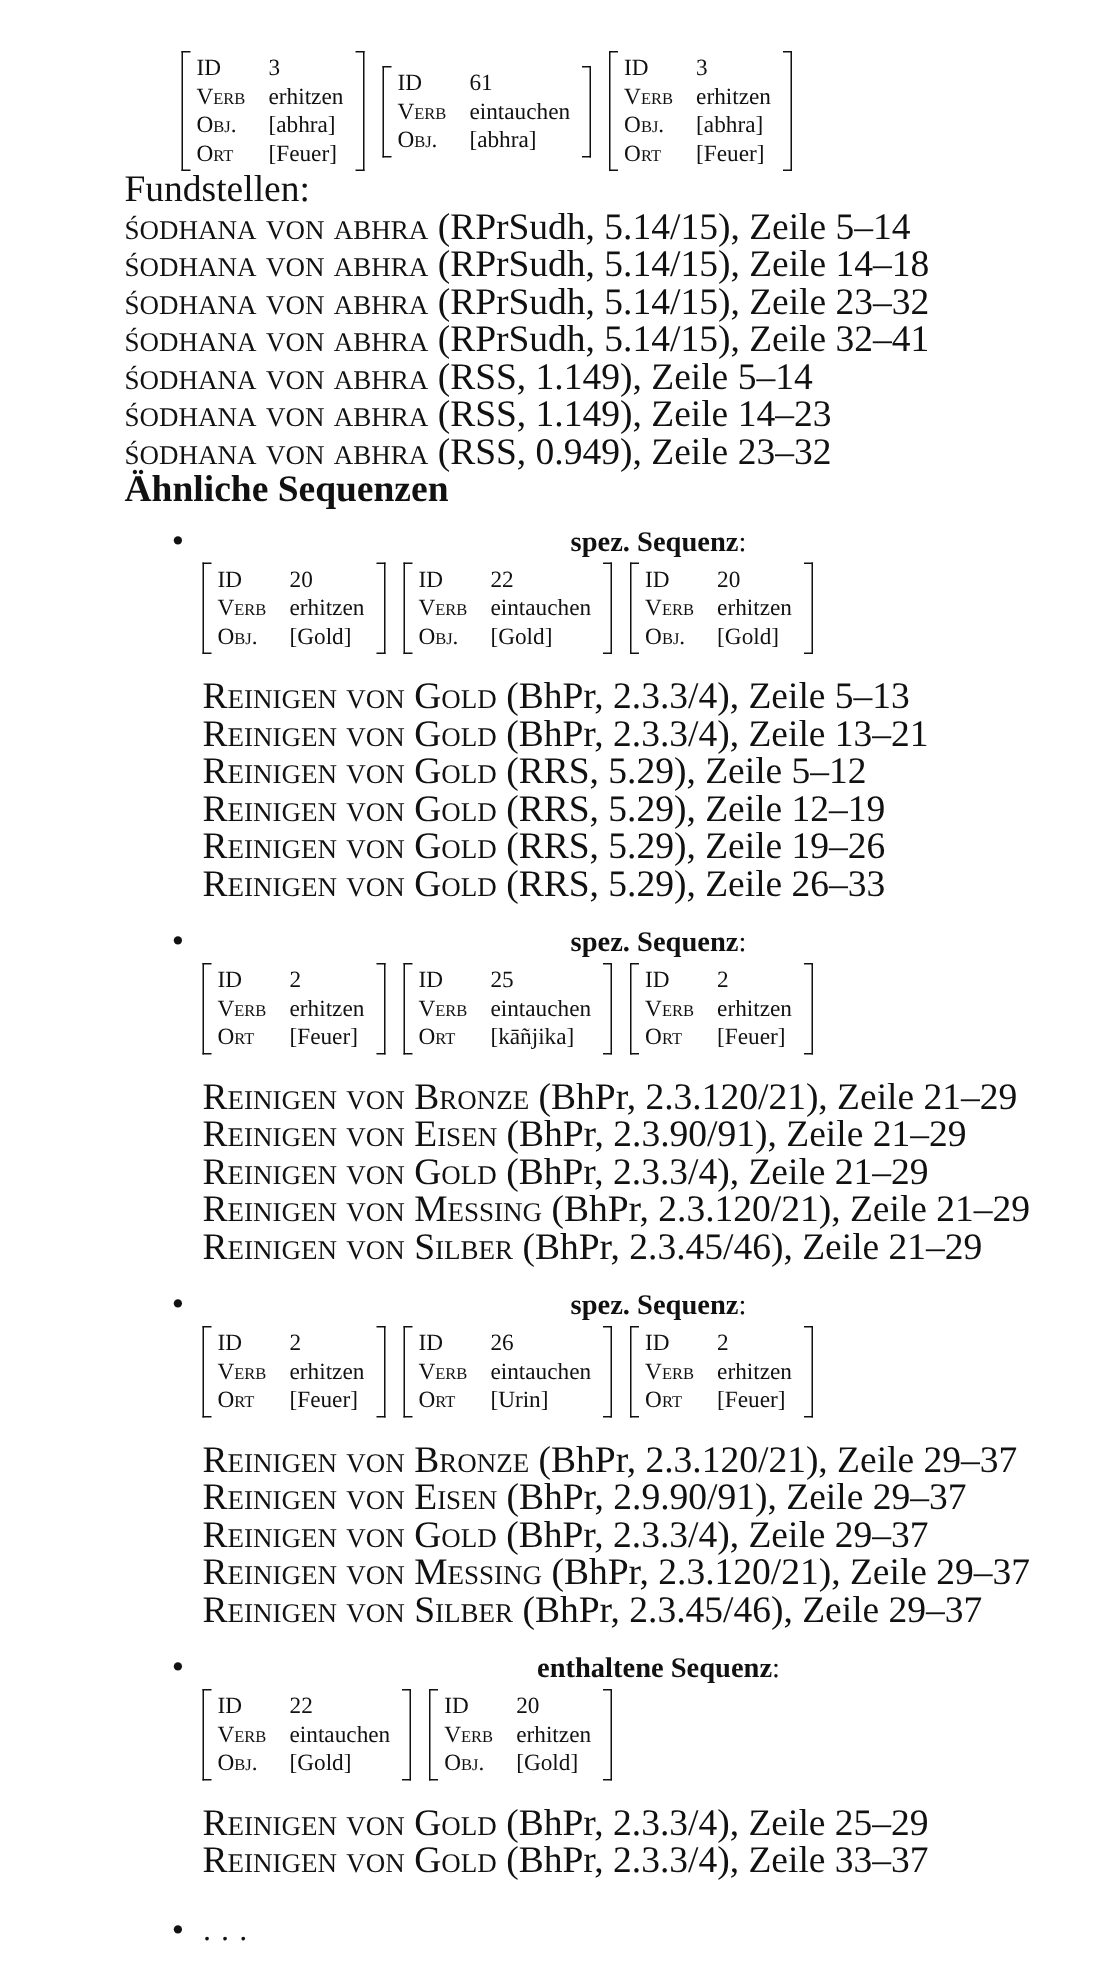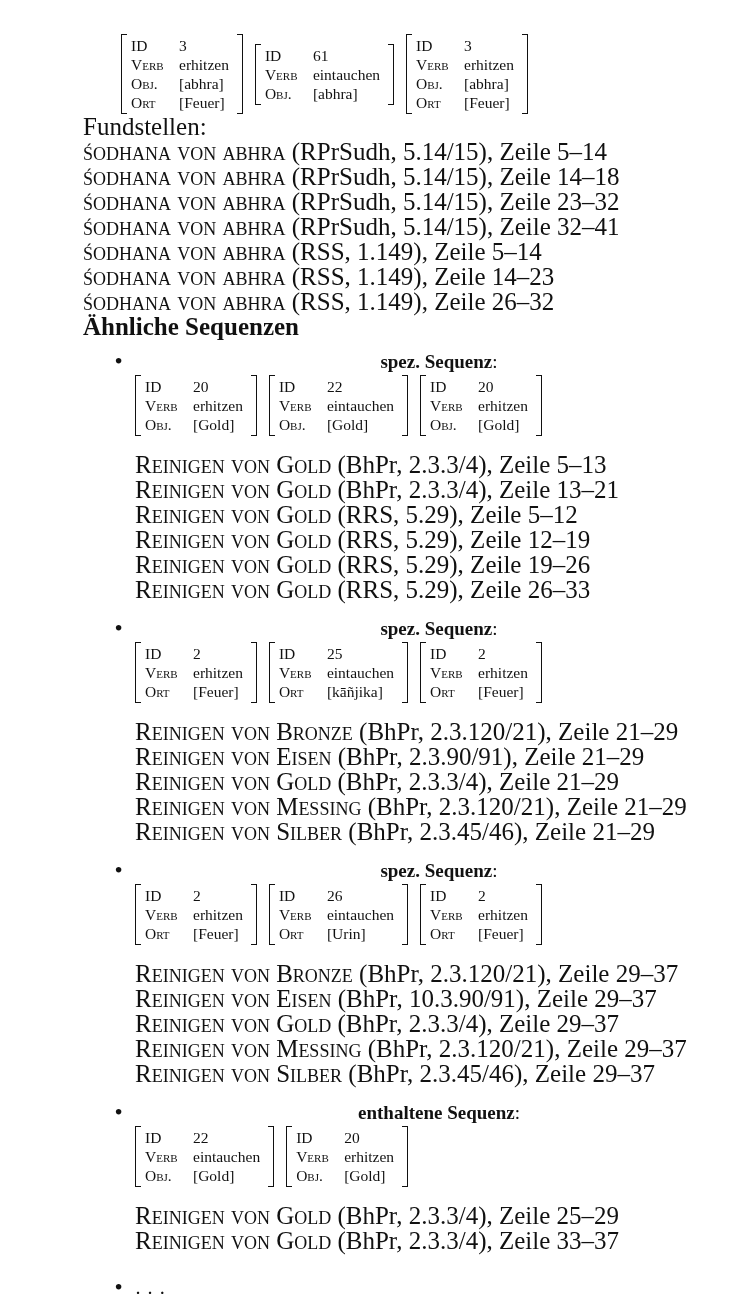--- a/index.html
+++ b/index.html
@@ -113,21 +113,21 @@
   </div>
 
   <div class="line">Fundstellen:</div>
   <div>
     <div class="line"><span class="sc">śodhana von abhra</span> <span>(RPrSudh, 5.14/15), Zeile 5–14</span></div>
     <div class="line"><span class="sc">śodhana von abhra</span> <span>(RPrSudh, 5.14/15), Zeile 14–18</span></div>
     <div class="line"><span class="sc">śodhana von abhra</span> <span>(RPrSudh, 5.14/15), Zeile 23–32</span></div>
     <div class="line"><span class="sc">śodhana von abhra</span> <span>(RPrSudh, 5.14/15), Zeile 32–41</span></div>
     <div class="line"><span class="sc">śodhana von abhra</span> <span>(RSS, 1.149), Zeile 5–14</span></div>
     <div class="line"><span class="sc">śodhana von abhra</span> <span>(RSS, 1.149), Zeile 14–23</span></div>
-    <div class="line"><span class="sc">śodhana von abhra</span> <span>(RSS, 1.149), Zeile 26–32</span></div>
+    <div class="line"><span class="sc">śodhana von abhra</span> <span>(RSS, 0.949), Zeile 23–32</span></div>
   </div>
 
   <div class="line bold">Ähnliche Sequenzen</div>
 
   <ul class="seqs">
 
     <li>
       <span class="bullet">•</span>
       <div class="seq-label"><span class="bold">spez. Sequenz</span><span>:</span></div>
       <div class="avm-row seq-avms">
@@ -318,21 +318,21 @@
           <tr>
                   <td class="key">Ort</td>
                   <td>[Feuer]</td>
                 </tr>
         </tbody>
             </table>
           </div>
       </div>
       <div class="hits">
         <div class="line"><span class="sc">Reinigen von Bronze</span> <span>(BhPr, 2.3.120/21), Zeile 29–37</span></div>
-        <div class="line"><span class="sc">Reinigen von Eisen</span> <span>(BhPr, 10.3.90/91), Zeile 29–37</span></div>
+        <div class="line"><span class="sc">Reinigen von Eisen</span> <span>(BhPr, 2.9.90/91), Zeile 29–37</span></div>
         <div class="line"><span class="sc">Reinigen von Gold</span> <span>(BhPr, 2.3.3/4), Zeile 29–37</span></div>
         <div class="line"><span class="sc">Reinigen von Messing</span> <span>(BhPr, 2.3.120/21), Zeile 29–37</span></div>
         <div class="line"><span class="sc">Reinigen von Silber</span> <span>(BhPr, 2.3.45/46), Zeile 29–37</span></div>
       </div>
     </li>
 
     <li>
       <span class="bullet">•</span>
       <div class="seq-label"><span class="bold">enthaltene Sequenz</span><span>:</span></div>
       <div class="avm-row seq-avms">

